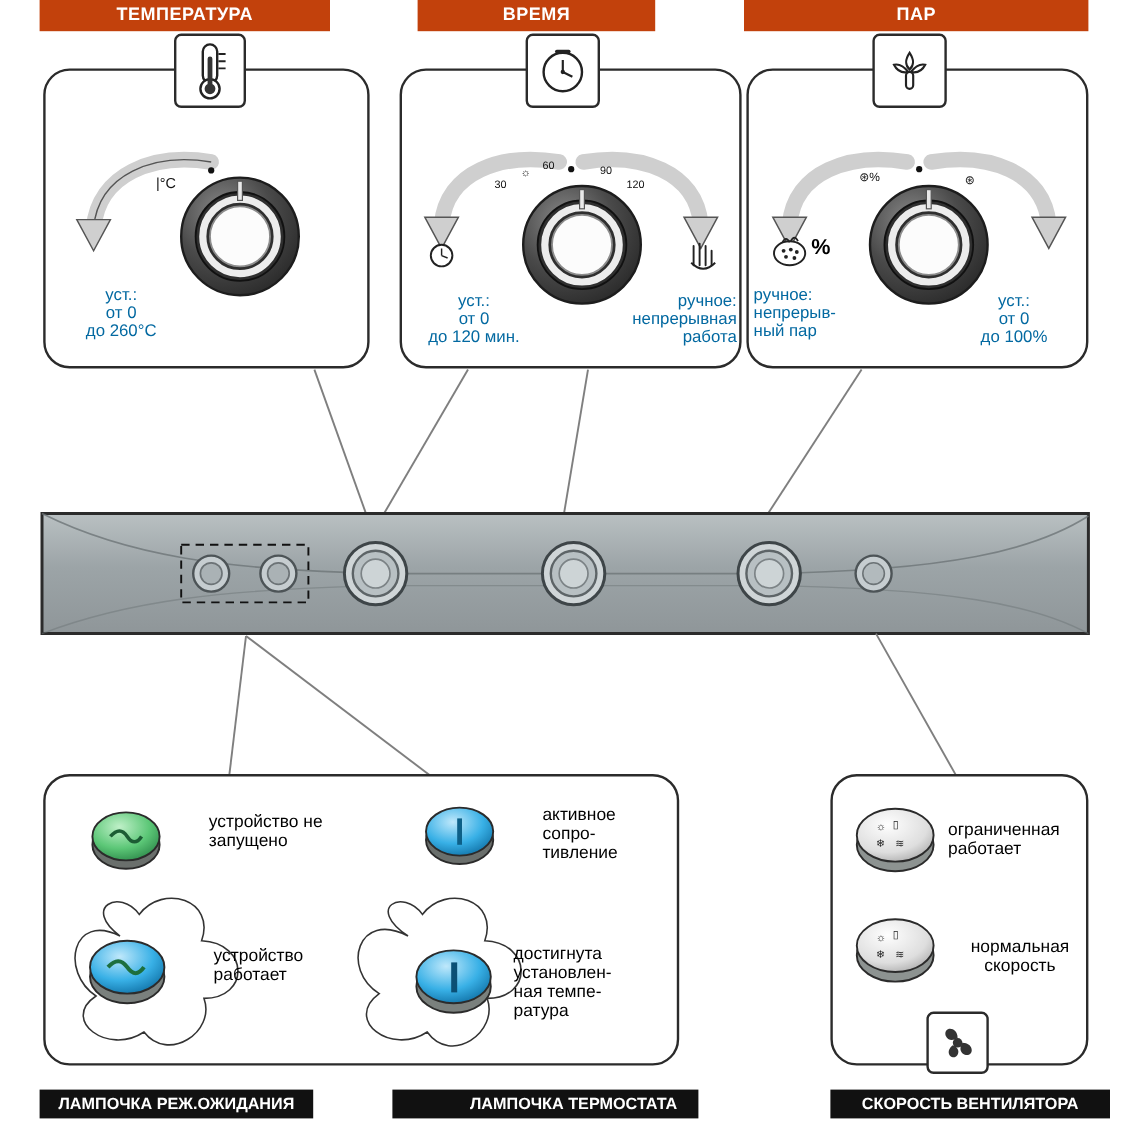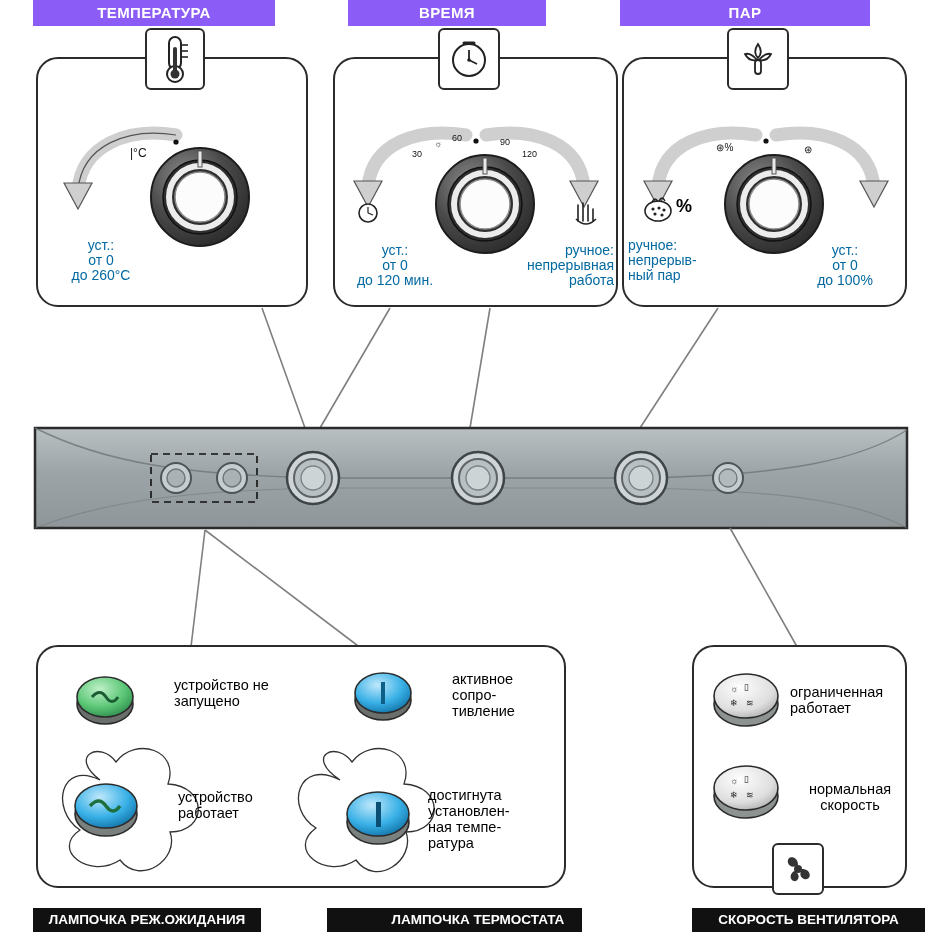--- a/index.html
+++ b/index.html
@@ -4,21 +4,21 @@
 <style>
   html,body{margin:0;padding:0;}
   body{
     width:941px;height:941px;background:#ffffff;
     font-family:"Liberation Sans", sans-serif;
     position:relative;overflow:hidden;
   }
   .abs{position:absolute;}
   
   .hdr{
-    background:#8b5cf6;color:#fff;text-align:center;
+    background:#c2410c;color:#fff;text-align:center;
     font-size:15px;font-weight:bold;letter-spacing:.4px;
     padding:4px 0 5px 0;
   }
   
   .panel{
     border:2px solid #2b2b2b;border-radius:22px;background:#fff;
     box-sizing:border-box;
   }
   
   .iconbox{
@@ -73,21 +73,21 @@
     <radialGradient id="fanKnob" cx="40%" cy="30%" r="75%">
       <stop offset="0%" stop-color="#fefefe"></stop>
       <stop offset="70%" stop-color="#dedede"></stop>
       <stop offset="100%" stop-color="#b0b0b0"></stop>
     </radialGradient>
   </defs>
 </svg>
 
 <div class="abs hdr" style="left:33px;top:0;width:242px;">ТЕМПЕРАТУРА</div>
 <div class="abs hdr" style="left:348px;top:0;width:198px;">ВРЕМЯ</div>
-<div class="abs hdr" style="left:620px;top:0;width:250px;">ПАР</div>
+<div class="abs hdr" style="left:620px;top:0;width:287px;">ПАР</div>
 
 <div class="abs panel" style="left:36px;top:57px;width:272px;height:250px;"></div>
 
 <div class="abs iconbox" style="left:145px;top:28px;width:60px;height:62px;">
   <svg width="44" height="52" viewBox="0 0 44 52">
     <rect x="16" y="4" width="12" height="32" rx="6" fill="#fff" stroke="#222" stroke-width="2"></rect>
     <circle cx="22" cy="41" r="8" fill="#fff" stroke="#222" stroke-width="2"></circle>
     <rect x="20" y="14" width="4" height="26" rx="2" fill="#333"></rect>
     <circle cx="22" cy="41" r="4.5" fill="#333"></circle>
     <line x1="29" y1="12" x2="35" y2="12" stroke="#222" stroke-width="1.6"></line>

